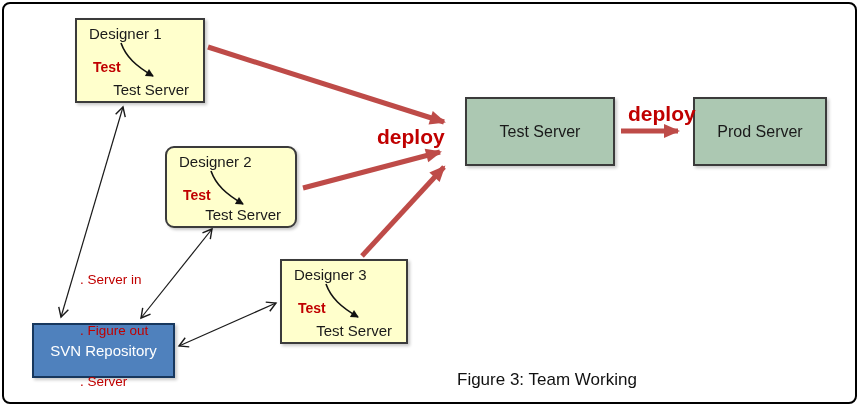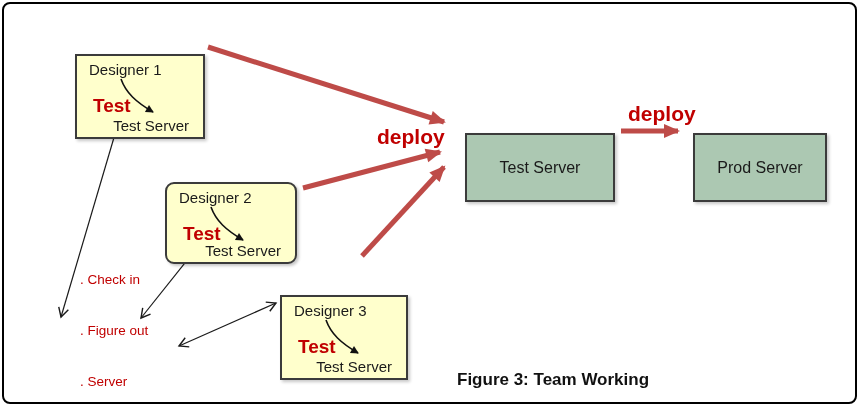--- a/index.html
+++ b/index.html
@@ -6,27 +6,27 @@
   #canvas{
     position:relative;width:859px;height:406px;background:#ffffff;
     font-family:"Liberation Sans",sans-serif;overflow:hidden;
   }
   #frame{
     position:absolute;left:2px;top:2px;width:851px;height:398px;
     border:2px solid #000;border-radius:8px;pointer-events:none;
   }
   #arrow-layer{position:absolute;left:0;top:0;width:859px;height:406px;pointer-events:none;}
 
-  .node{position:absolute;box-sizing:border-box;box-shadow:2px 2px 3px rgba(0,0,0,0.22);margin-top:36px;}
+  .node{position:absolute;box-sizing:border-box;box-shadow:2px 2px 3px rgba(0,0,0,0.22);}
   .designer{
     background:var(--box-yellow,#FFFFCC);
     border:2px solid var(--box-border,#3b3b3b);
   }
   .designer .title{position:absolute;top:5px;left:12px;font-size:15px;color:#1a1a1a;white-space:nowrap;}
-  .designer .test-label{position:absolute;top:39px;left:16px;font-size:19px;font-weight:600;color:var(--text-red,#C00000);}
+  .designer .test-label{position:absolute;top:39px;left:16px;font-size:14px;font-weight:600;color:var(--text-red,#C00000);}
   .designer .server-label{position:absolute;bottom:3px;right:14px;font-size:15px;color:#1a1a1a;white-space:nowrap;}
   .designer svg{position:absolute;left:0;top:0;width:100%;height:100%;}
 
   #designer-1{left:75px;top:18px;width:130px;height:85px;}
   #designer-2{left:165px;top:146px;width:132px;height:82px;border-radius:9px;}
   #designer-3{left:280px;top:259px;width:128px;height:85px;padding-left:42px;}
 
   .server{
     background:var(--box-green,#ACC8B2);
     border:2px solid var(--box-border,#3b3b3b);
@@ -48,21 +48,21 @@
   #deploy-main{left:377px;top:125px;}
   #deploy-prod{left:628px;top:102px;}
 
   #svn-actions{
     position:absolute;left:80px;top:237px;color:var(--text-red,#C00000);
     font-size:13.5px;line-height:17px;white-space:pre;
   }
 
   #caption{
     position:absolute;left:457px;top:370px;
-    font-size:17px;font-weight:bold;color:#111;white-space:nowrap;
+    font-size:17px;font-weight:normal;color:#111;white-space:nowrap;
   }
 </style>
 </head>
 <body>
 
 <div id="canvas">
 
   <svg id="arrow-layer">
     <defs>
       <marker id="thin-head" markerUnits="userSpaceOnUse" markerWidth="14" markerHeight="12" refX="11" refY="6" orient="auto-start-reverse">
@@ -106,23 +106,26 @@
 
   <div class="node designer" id="designer-3">
     <svg>
       <path d="M44,23 C49,37 59,46 76,56" fill="none" stroke="#111" stroke-width="1.6" marker-end="url(#curve-head)"></path>
     </svg>
     <span class="title">Designer 3</span>
     <span class="test-label">Test</span>
     <span class="server-label">Test Server</span>
   </div>
 
+  <div class="node" id="svn-repo">
+    <span>SVN Repository</span>
+  </div>
 
   <div id="svn-actions">
-    <div>. Check in</div>
+    <div>. Server in</div>
     <div>. Figure out</div>
     <div>. Server</div>
   </div>
 
   <div class="node server" id="test-server">
     <span>Test Server</span>
   </div>
   <div class="node server" id="prod-server">
     <span>Prod Server</span>
   </div>

